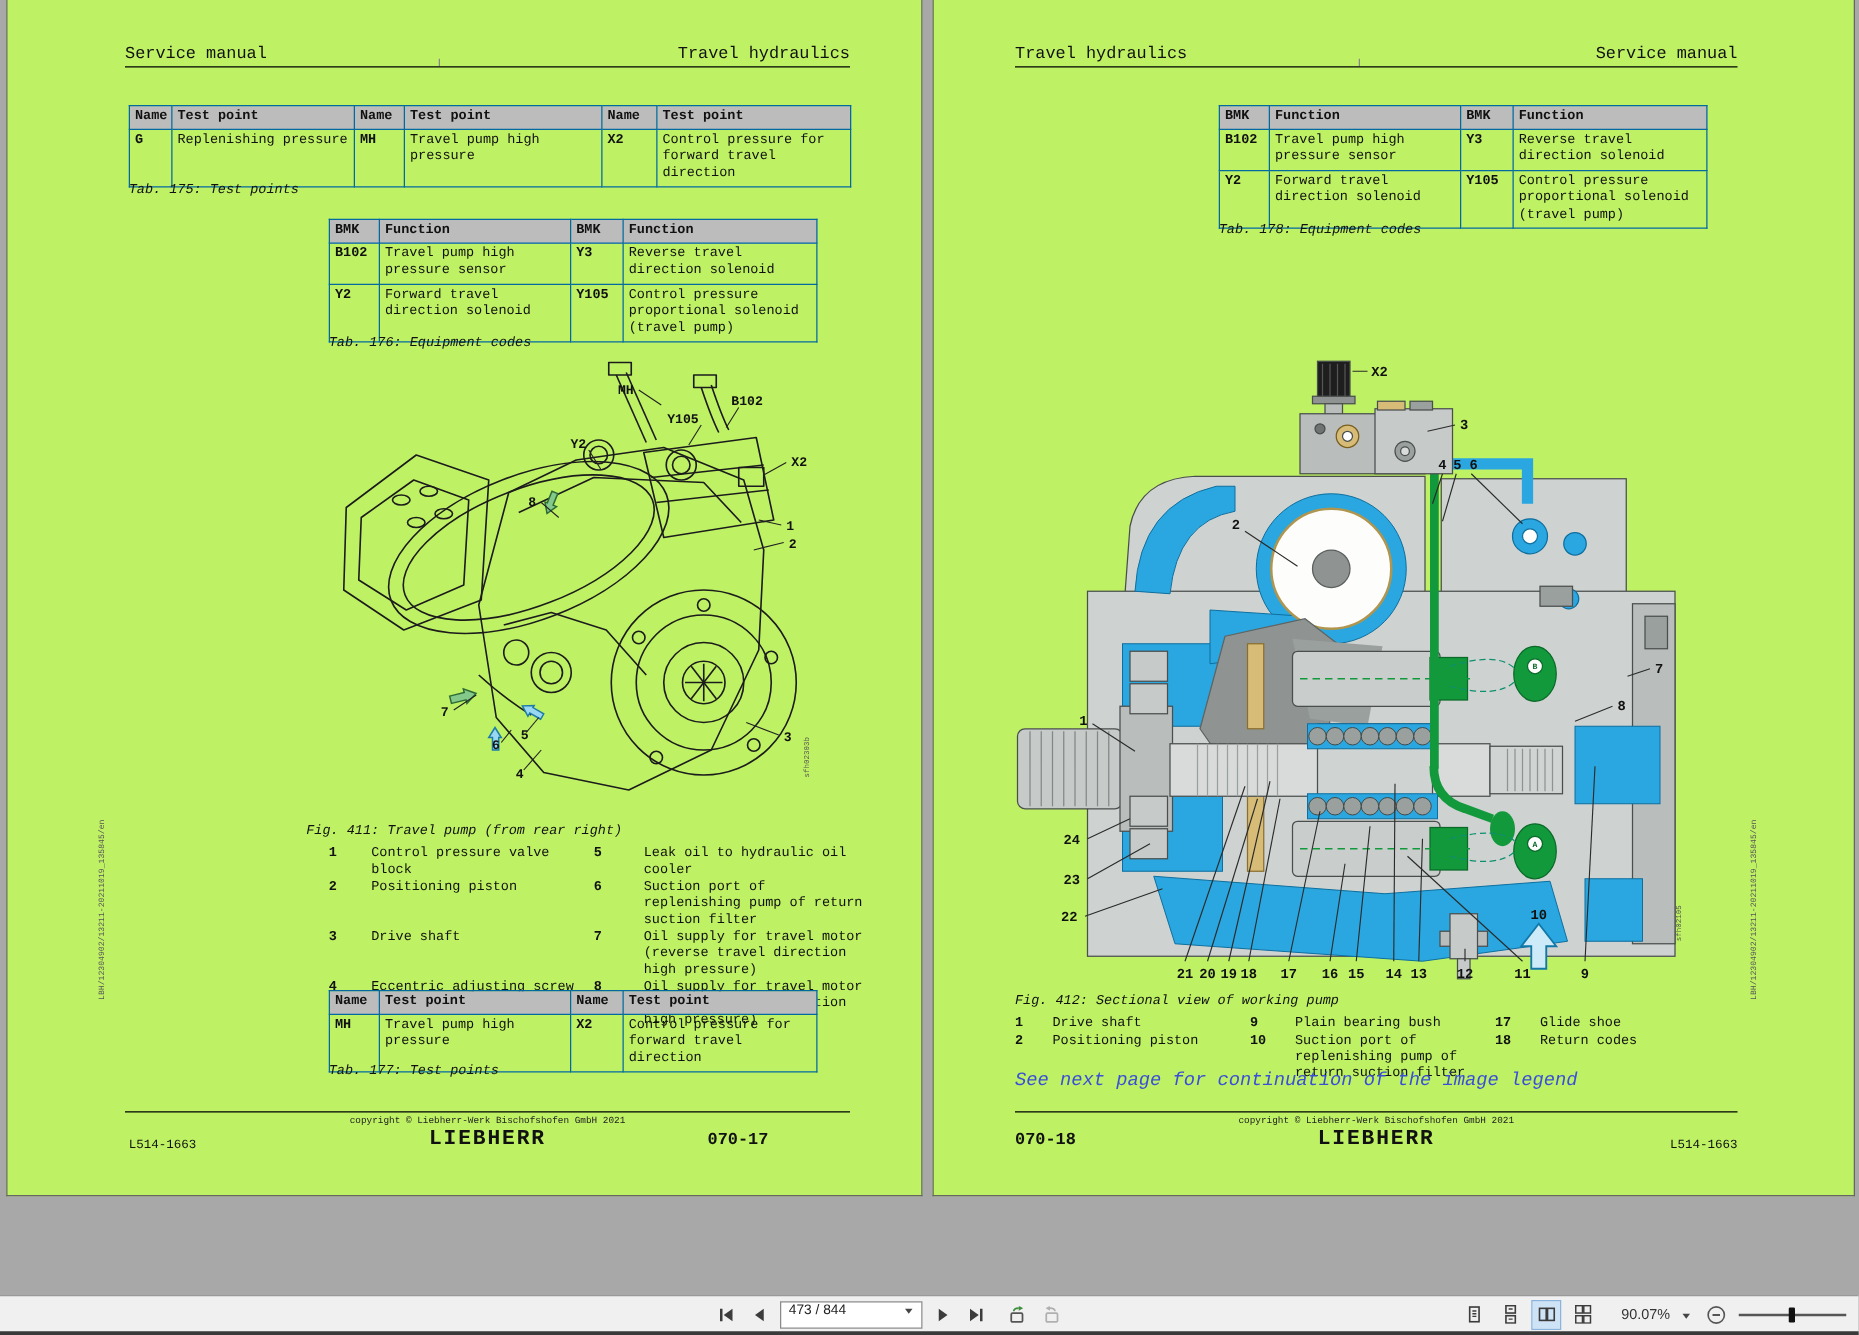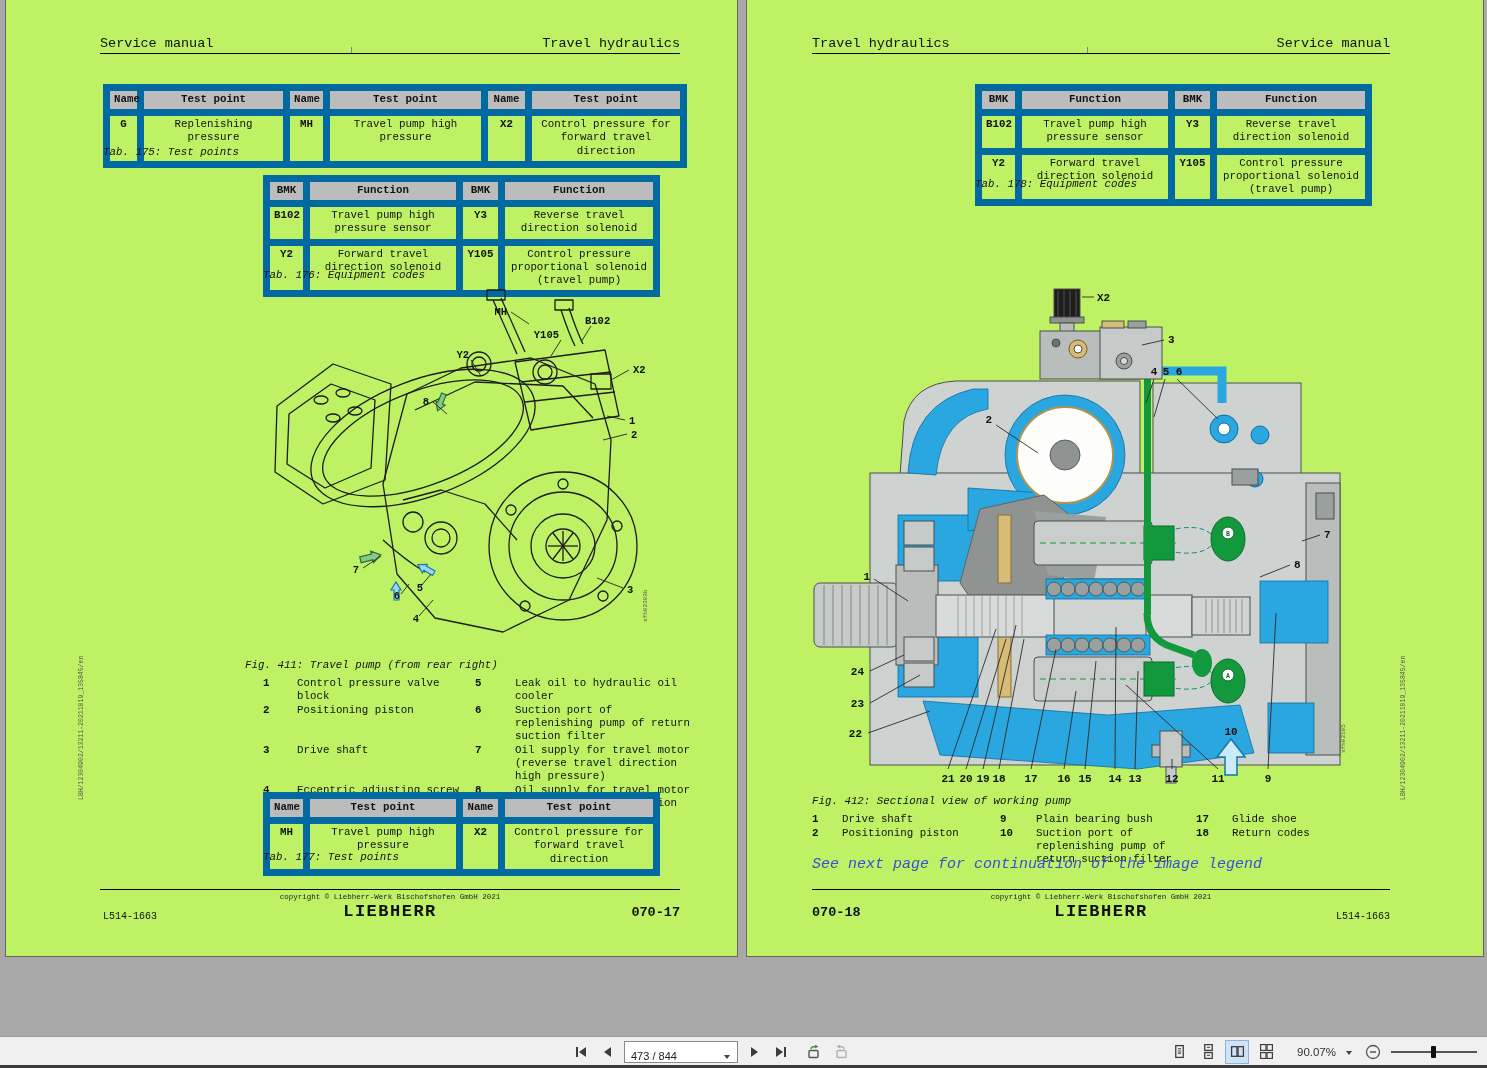--- a/index.html
+++ b/index.html
@@ -5,21 +5,21 @@
   html,body{margin:0;padding:0;}
   body{width:1487px;height:1068px;position:relative;background:#a8a8a8;
        font-family:"Liberation Sans",sans-serif;color:#111;overflow:hidden;}
   .page{position:absolute;top:0;height:956px;background:#bef264;border:1px solid #666;border-top:none;font-family:Liberation Mono, monospace;}
   .page-left{left:5px;width:731px;}
   .page-right{left:746px;width:736px;}
   .hdr{position:absolute;top:36px;font-size:13.5px;}
   .rule{position:absolute;height:1px;background:#000;}
   .tick{position:absolute;width:1px;height:6px;background:#888;}
   .doc-table{position:absolute;border-collapse:collapse;table-layout:fixed;font-size:10.8px;line-height:1.22;}
-  .doc-table th,.doc-table td{border:7px solid #0369a1;padding:2px 4px 3px 4px;vertical-align:top;text-align:center;}
+  .doc-table th,.doc-table td{border:1px solid #0369a1;padding:2px 4px 3px 4px;vertical-align:top;text-align:left;}
   .doc-table th{background:#bcbcbc;font-weight:bold;}
   .doc-table td.key{font-weight:bold;}
   .cap{position:absolute;font-style:italic;font-size:10.8px;}
   .para{position:absolute;font-size:10.8px;line-height:1.32;}
   .legend{position:absolute;display:grid;font-size:10.8px;line-height:13px;row-gap:1px;}
   .legend .ln{font-weight:bold;}
   .xref{position:absolute;font-size:15px;font-style:italic;color:#3a4fd7;cursor:pointer;}
   .foot-copy{position:absolute;font-size:7.5px;text-align:center;color:#222;}
   .brand{position:absolute;font-size:17px;font-weight:900;letter-spacing:1.5px;text-align:center;}
   .doc-code{position:absolute;font-size:10px;}
@@ -27,21 +27,21 @@
   .side-code{position:absolute;font-size:6.5px;color:#555;white-space:nowrap;
              transform:rotate(-90deg);transform-origin:0 0;}
   svg{display:block;}
   
   .toolbar{position:absolute;left:0;top:1036px;width:1487px;height:29px;background:#f0f0f0;border-top:1px solid #999;}
   .bottom-strip{position:absolute;left:0;top:1065px;width:1487px;height:3px;background:#3a3a3a;}
   .tb-group{position:absolute;top:0;height:29px;display:flex;align-items:center;gap:5px;}
   .tb-btn{background:transparent;border:none;padding:2px;width:22px;height:22px;display:flex;
           align-items:center;justify-content:center;cursor:default;}
   .tb-btn.active{background:#cfe3f7;outline:1px solid #8ab4dd;}
-  .combo{display:flex;align-items:flex-end;width:112px;height:20px;background:#fff;border:1px solid #8a8a8a;}
+  .combo{display:flex;align-items:flex-start;width:112px;height:20px;background:#fff;border:1px solid #8a8a8a;}
   .combo input{border:none;outline:none;width:90px;font-size:11px;padding:0 0 0 6px;
                font-family:"Liberation Sans",sans-serif;color:#222;background:transparent;}
   .zoom-label{font-size:11.5px;color:#333;width:52px;text-align:right;}
   .slider{position:relative;width:86px;height:14px;}
   .slider .track{position:absolute;left:0;top:6.5px;width:86px;height:1.5px;background:#555;}
   .slider .handle{position:absolute;left:40px;top:1px;width:5px;height:12px;background:#111;border-radius:1px;}
 </style>
 </head>
 <body>
 
@@ -236,21 +236,21 @@
       <td>Control pressure for forward travel direction</td>
     </tr>
   </tbody>
     </table>
   <div class="cap" style="left:257px;top:851px;">Tab. 177: Test points</div>
 
   <div class="rule" style="left:94px;top:889px;width:580px;"></div>
   <div class="foot-copy" style="left:194px;top:893px;width:380px;">copyright © Liebherr-Werk Bischofshofen GmbH 2021</div>
   <div class="brand" style="left:194px;top:902px;width:380px;">LIEBHERR</div>
   <div class="doc-code" style="left:97px;top:911px;">L514-1663</div>
-  <div class="page-num" style="left:560px;top:905px;width:114px;text-align:right;">070-17</div>
+  <div class="page-num" style="left:560px;top:905px;width:114px;">070-17</div>
   <div class="side-code" style="left:72px;top:800px;">LBH/12304902/13211-20211019_135845/en</div>
 </div>
 
 <div class="page page-right">
   <div class="hdr" style="left:65px;">Travel hydraulics</div>
   <div class="hdr" style="left:369px;width:274px;text-align:right;">Service manual</div>
   <div class="tick" style="left:340px;top:47px;"></div>
   <div class="rule" style="left:65px;top:53px;width:578px;"></div>
 
   <table class="doc-table" style="left:228px;top:84px;width:390px;">

